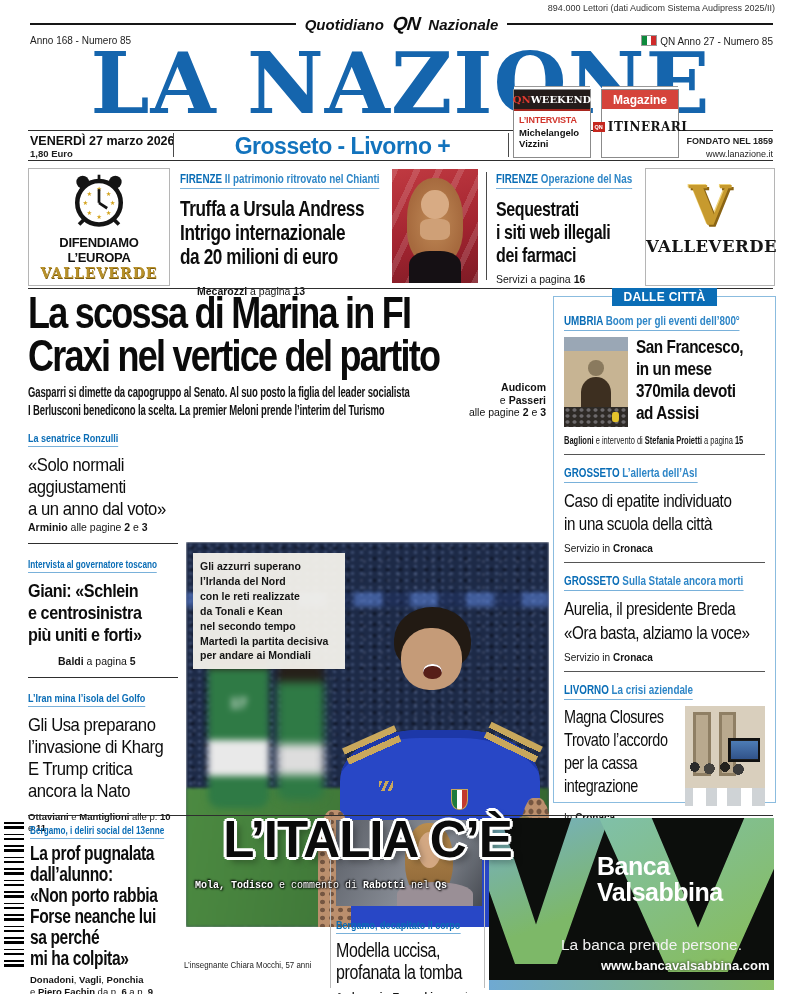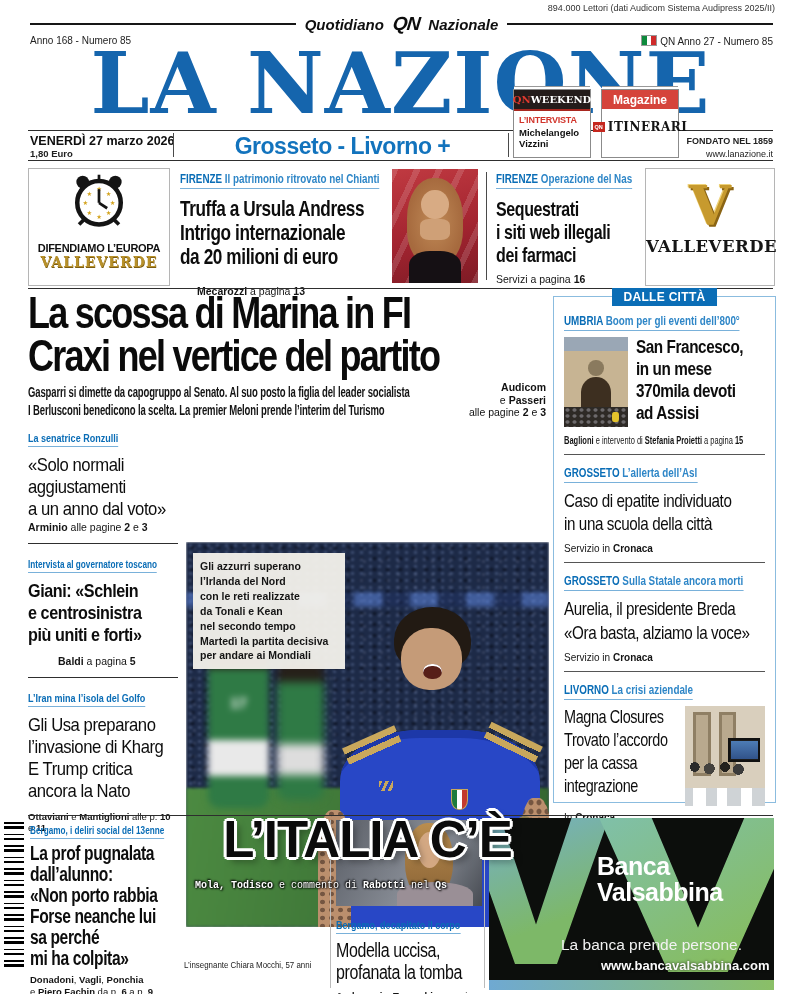--- a/index.html
+++ b/index.html
@@ -65,21 +65,21 @@
   .byline.cond{transform:scaleX(.75);transform-origin:left top;width:266px;white-space:nowrap;}
   
   .lead-h1{font-size:45px;font-weight:700;line-height:.95;letter-spacing:-2.2px;color:#0b0b0b;
            transform:scaleX(.8);transform-origin:left top;width:690px;white-space:pre-line;}
   .lead-deck{font-size:14px;font-weight:600;letter-spacing:-0.2px;line-height:1.32;color:#141414;
              transform:scaleX(.68);transform-origin:left top;width:620px;white-space:pre-line;}
   .lead-by{font-size:10.5px;line-height:1.2;text-align:right;white-space:pre-line;}
   .lead-by .pb{font-weight:700;}
   
   .adbox{border:1px solid #b5b5b5;background:#fff;text-align:center;}
-  .vv-line1{font-size:11px;font-weight:700;letter-spacing:-0.3px;color:#101010;margin-top:8px;}
+  .vv-line1{font-size:13px;font-weight:700;letter-spacing:-0.3px;color:#101010;margin-top:1px;}
   .vv-line2{font-family:"DejaVu Serif",serif;font-size:14px;font-weight:700;color:#b8912a;letter-spacing:1px;text-shadow:0.5px 0.5px 0 #7c5c12;}
   .vv-big{font-family:"DejaVu Serif",serif;font-size:54px;line-height:1;font-weight:700;color:#c79a2e;
           text-shadow:2px 2px 0 #8a6414,-1px -1px 0 #eed27a;}
   .vv-name{font-family:"DejaVu Serif",serif;font-size:16.5px;font-weight:700;color:#161616;letter-spacing:0.5px;margin-top:4px;}
   
   .rail{border:1.5px solid #8bbcdf;}
   .badge{position:absolute;top:-9px;left:50%;transform:translateX(-50%);background:#0a6db6;color:#fff;
          font-size:12px;font-weight:700;padding:2px 12px;letter-spacing:0.3px;white-space:nowrap;}
   .rail-inner{padding:14px 10px 0 10px;}
   .rail .hline{background:#555;margin:8px 0;}

